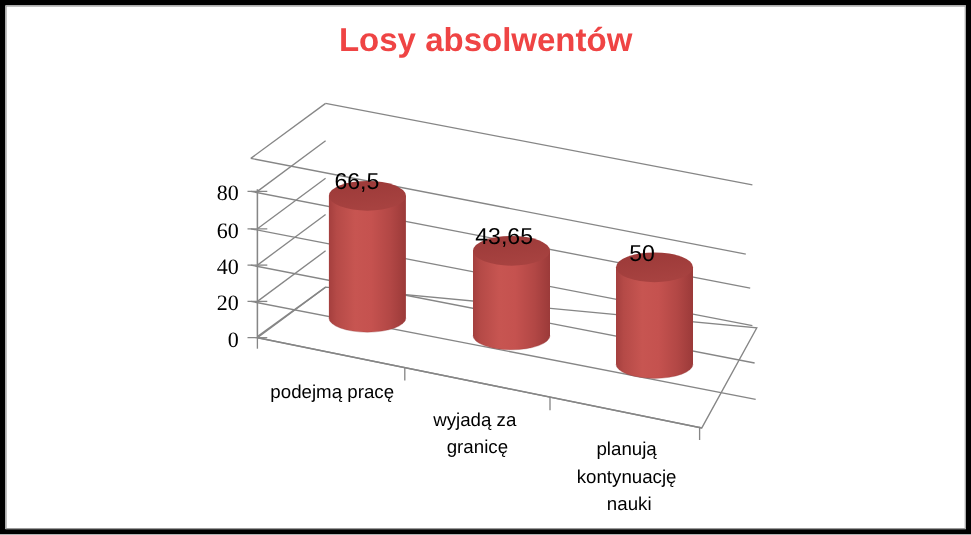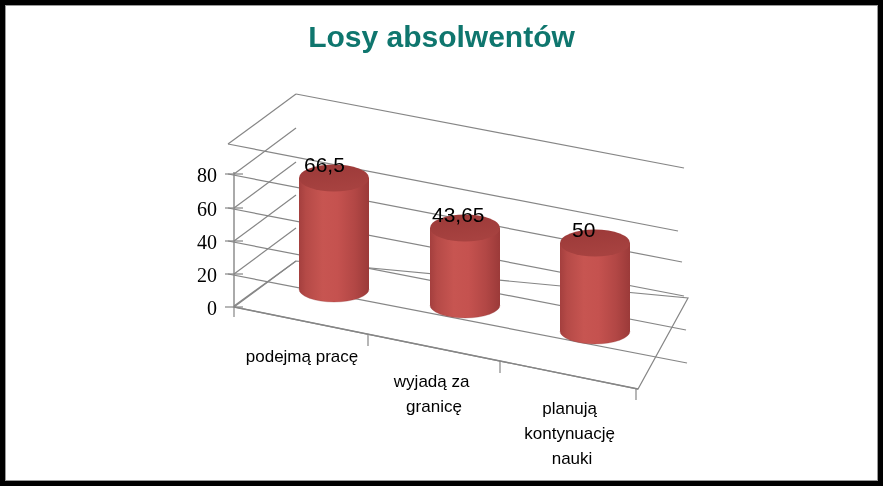--- a/index.html
+++ b/index.html
@@ -11,21 +11,21 @@
   #frame{
     position:relative;width:883px;height:486px;box-sizing:border-box;
     border:5px solid #000000;background:#ffffff;
   }
   #inner{
     position:absolute;left:0;top:0;right:0;bottom:0;
     box-sizing:border-box;border:1px solid #9a9a9a;background:#ffffff;
   }
   #chart-title{
     position:absolute;left:0;top:14px;width:100%;
-    text-align:center;font-size:30px;font-weight:bold;color:#0f766e;
+    text-align:center;font-size:30px;font-weight:bold;color:#ef4444;
     letter-spacing:0px;
   }
   svg#plot{position:absolute;left:0;top:0;width:873px;height:476px;}
   .axis-tick-label{
     font-family:"Liberation Serif", serif;font-size:20px;fill:#000000;
   }
   .value-label{
     font-family:"Liberation Sans", sans-serif;font-size:21px;fill:#000000;
   }
   .cat-label{

